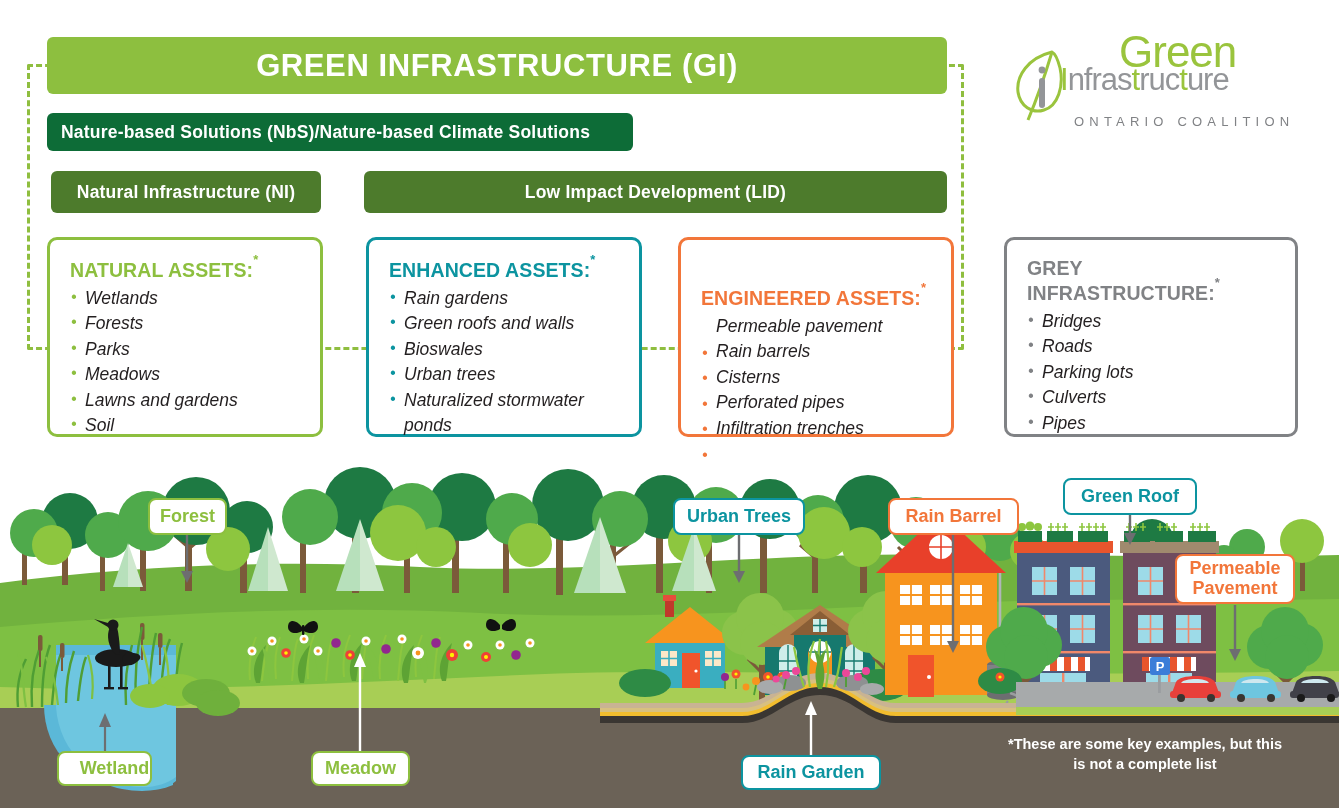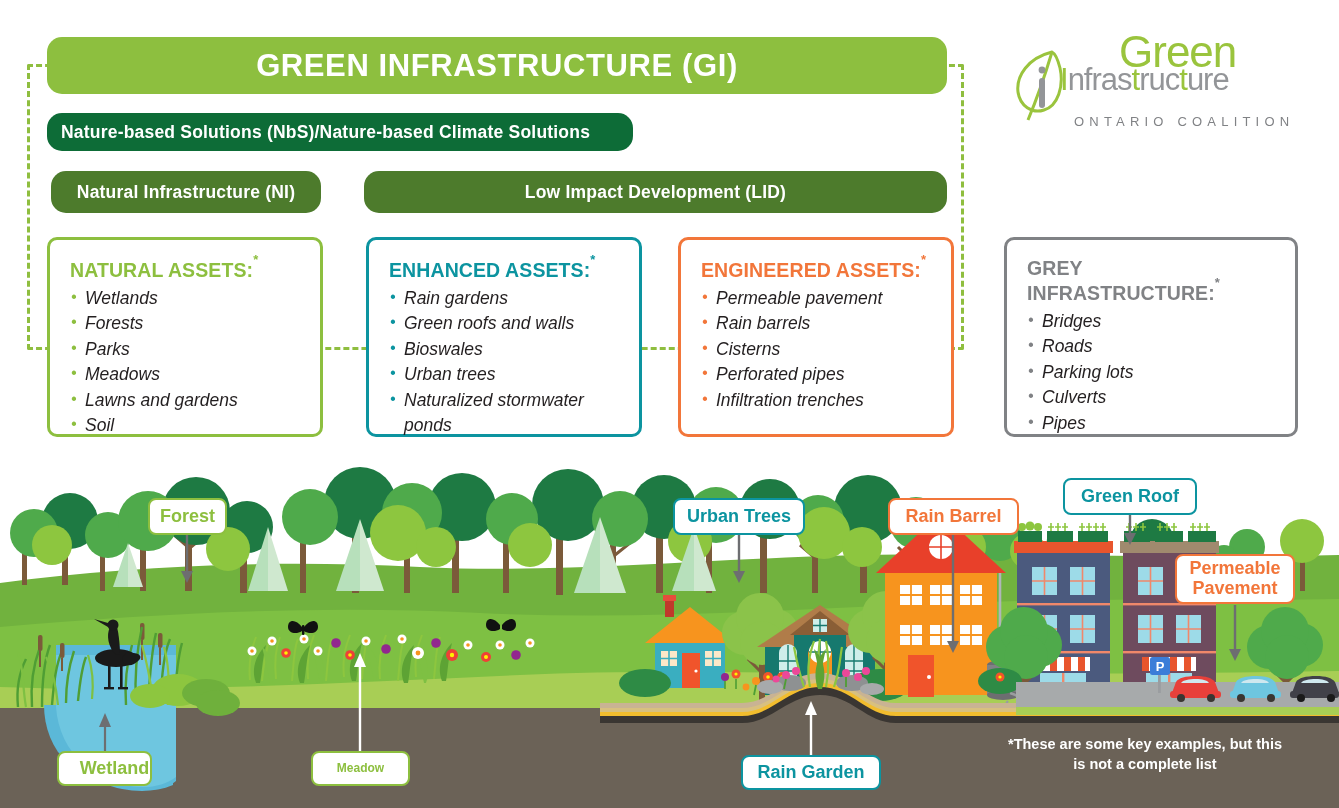--- a/index.html
+++ b/index.html
@@ -19,21 +19,21 @@
     border: 3px dashed #8fbe3f;
     border-radius: 2px;
   }
 
   
   .banner {
     position: absolute;
     display: flex; align-items: center;
     color: #ffffff;
     font-weight: bold;
-    border-radius: 15px;
+    border-radius: 6px;
     letter-spacing: .2px;
   }
   .banner-gi {
     left: 47px; top: 37px; width: 900px; height: 57px;
     background: #8dbf3f;
     justify-content: center;
     font-size: 31px;
     letter-spacing: .6px;
   }
   .banner-nbs {
@@ -80,21 +80,21 @@
     position: absolute; left: 1px; top: -1px;
     font-size: 16px;
   }
   .card-natural   { left: 47px;  width: 276px; border: 3.5px solid #8dbf3f; }
   .card-enhanced  { left: 366px; width: 276px; border: 3.5px solid #0c94a0; }
   .card-engineered{ left: 678px; width: 276px; border: 3.5px solid #f2763a; }
   .card-grey      { left: 1004px;width: 294px; border: 3.5px solid #808285; }
 
   .card-natural   .card-title, .card-natural   li::before { color: #8dbf3f; }
   .card-enhanced  .card-title, .card-enhanced  li::before { color: #0c94a0; }
-  .card-engineered .card-title,.card-engineered li::before{ color: #f2763a; }
+  .card-engineered .card-title,.card-engineered li::before{ color: #f2763a; margin-top: 28px; }
   .card-grey      .card-title, .card-grey      li::before { color: #808285; }
 
   
   .logo { position: absolute; left: 1012px; top: 24px; width: 290px; height: 110px; }
   .logo-word {
     position: absolute; left: 48px; top: 40px;
     font-size: 31px; font-weight: 300; line-height: 1;
     color: #939598; letter-spacing: -1px;
   }
   .logo-green {
@@ -121,21 +121,21 @@
     white-space: nowrap;
     text-align: center;
     line-height: 1.1;
   }
   .co-forest     { left: 148px;  top: 498px; width: 79px;  height: 37px; border: 2.5px solid #8dbf3f; color: #8dbf3f; font-size: 18px; }
   .co-urbantrees { left: 673px;  top: 498px; width: 132px; height: 37px; border: 2.5px solid #0c94a0; color: #0c94a0; font-size: 18px; }
   .co-rainbarrel { left: 888px;  top: 498px; width: 131px; height: 37px; border: 2.5px solid #f2763a; color: #f2763a; font-size: 18px; }
   .co-greenroof  { left: 1063px; top: 478px; width: 134px; height: 37px; border: 2.5px solid #0c94a0; color: #0c94a0; font-size: 18px; }
   .co-permeable  { left: 1175px; top: 554px; width: 120px; height: 50px; border: 2.5px solid #f2763a; color: #f2763a; font-size: 18px; flex-direction: column; }
   .co-wetland    { left: 57px;   top: 751px; width: 95px;  height: 35px; border: 2.5px solid #8dbf3f; color: #8dbf3f; font-size: 18px; padding-left: 20px; }
-  .co-meadow     { left: 311px;  top: 751px; width: 99px;  height: 35px; border: 2.5px solid #8dbf3f; color: #8dbf3f; font-size: 12px; }
+  .co-meadow     { left: 311px;  top: 751px; width: 99px;  height: 35px; border: 2.5px solid #8dbf3f; color: #8dbf3f; font-size: 18px; }
   .co-raingarden { left: 741px;  top: 755px; width: 140px; height: 35px; border: 2.5px solid #0c94a0; color: #0c94a0; font-size: 18px; }
 
   .footnote {
     position: absolute; left: 1000px; top: 735px; width: 290px;
     color: #ffffff; font-size: 14.5px; font-weight: bold;
     text-align: center; line-height: 1.35;
   }
 </style>
 </head>
 <body>

